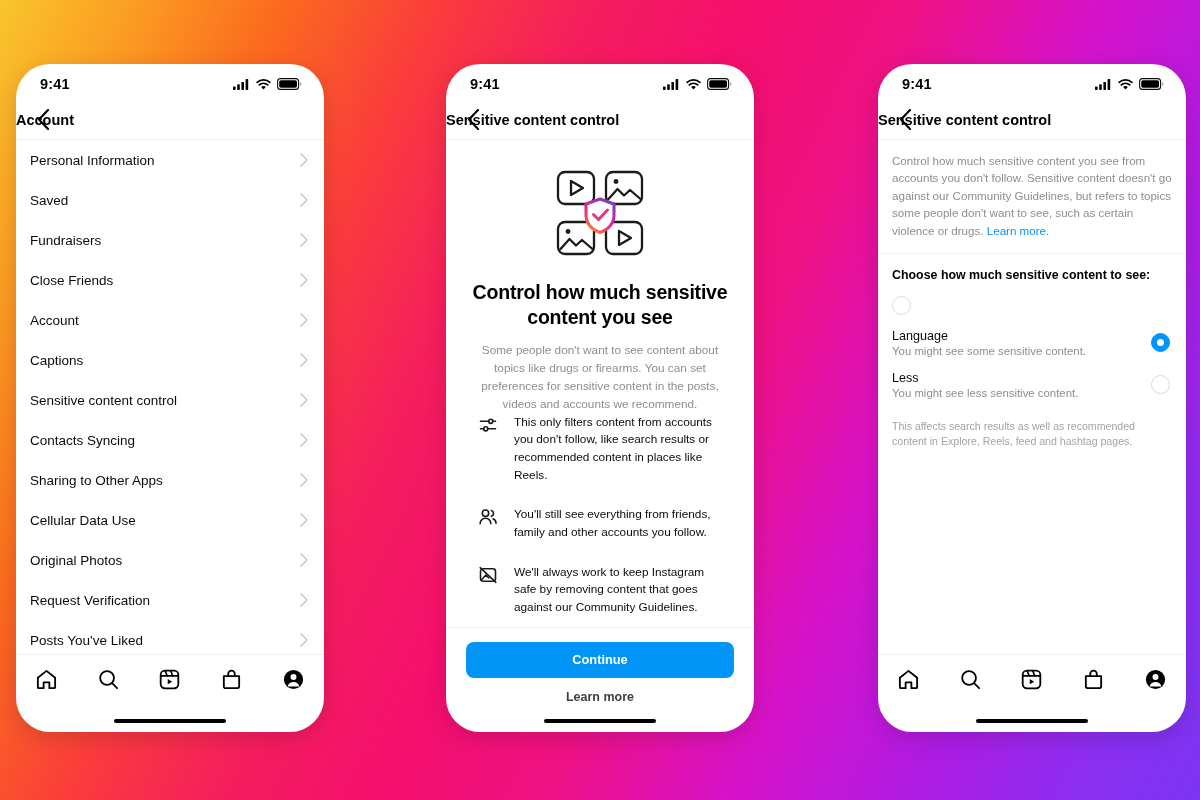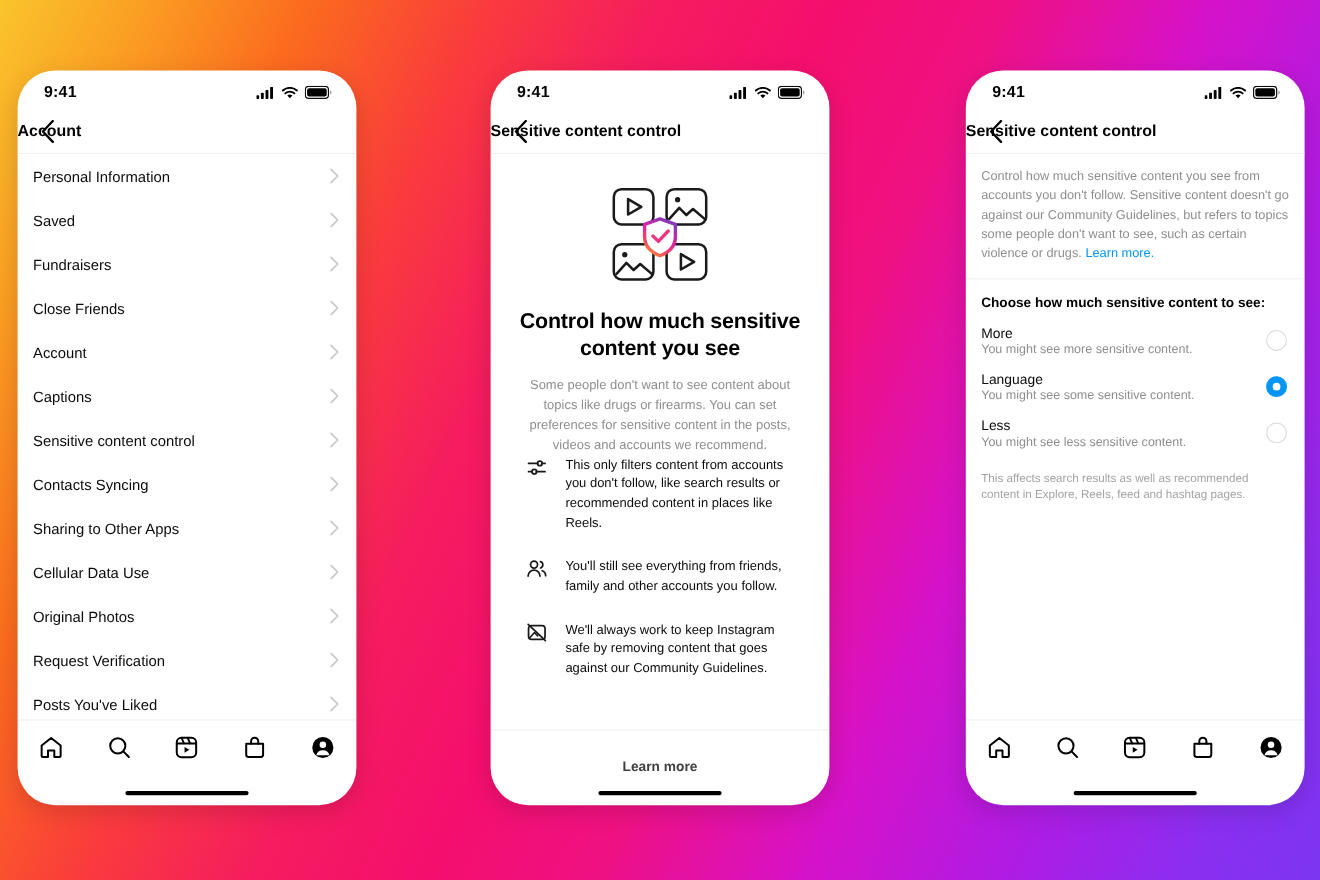--- a/index.html
+++ b/index.html
@@ -508,20 +508,21 @@
             </svg>
           </span>
           <span class="bullet-text"><span>We'll always work to keep Instagram safe by removing content that goes against our Community Guidelines.</span> </span>
         </div>
 
       </div>
     </div>
   </div>
 
   <div class="footer-actions">
+    <button class="btn-primary">Continue</button>
     <button class="btn-text">Learn more</button>
   </div>
 
   <div class="home-indicator-wrap">
     <div class="home-indicator"></div>
   </div>
 </div>
 
 <div class="phone" id="phone-3">
 
@@ -559,24 +560,20 @@
   <div class="screen-body">
 
     <div class="desc-block">
       <span>Control how much sensitive content you see from accounts you don't follow. Sensitive content doesn't go against our Community Guidelines, but refers to topics some people don't want to see, such as certain violence or drugs.</span>
       <span class="link">Learn more.</span>
     </div>
 
     <div class="choose-head">Choose how much sensitive content to see:</div>
 
     <div class="option-row">
-      <span class="option-main">
-        <span class="option-title">More</span>
-        <span class="option-desc">You might see more sensitive content.</span>
-      </span>
       <span class="radio"></span>
     </div>
 
     <div class="option-row">
       <span class="option-main">
         <span class="option-title">Language</span>
         <span class="option-desc">You might see some sensitive content.</span>
       </span>
       <span class="radio checked"></span>
     </div>

